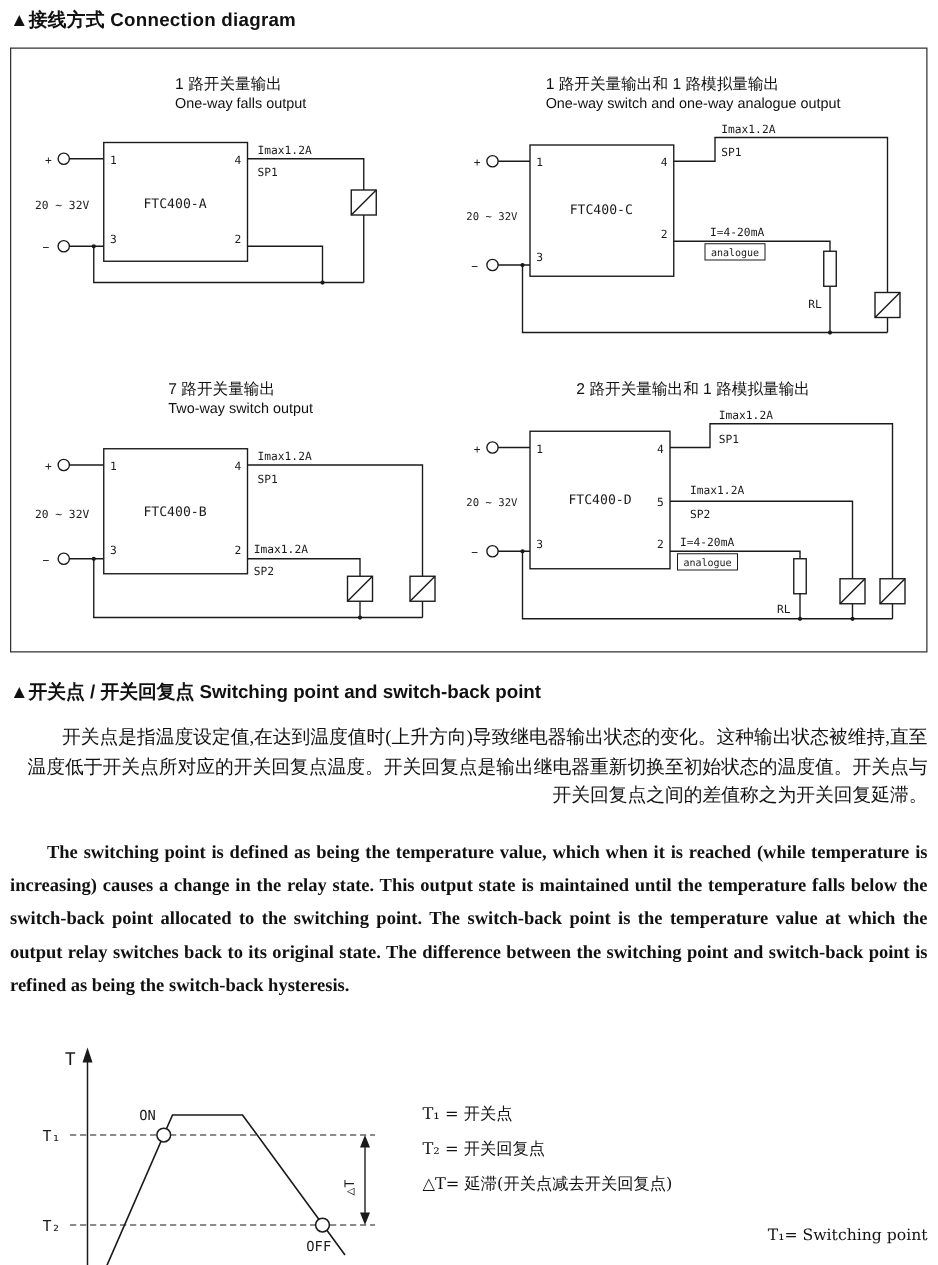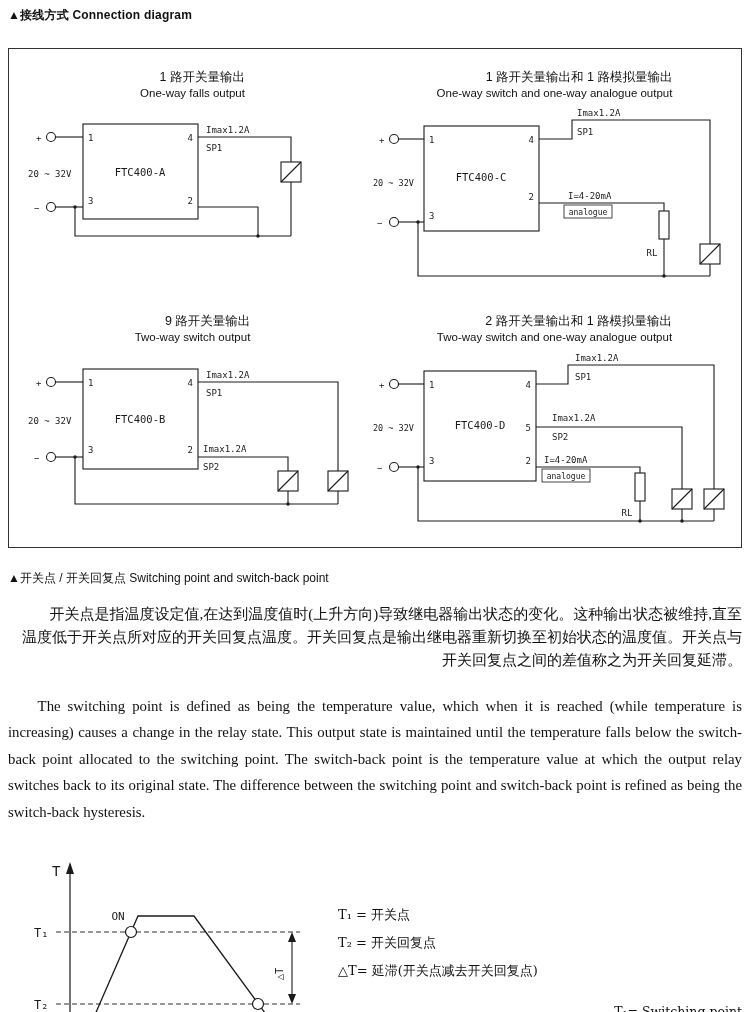--- a/index.html
+++ b/index.html
@@ -3,46 +3,46 @@
 <meta charset="utf-8">
 <style>
   * { margin:0; padding:0; box-sizing:border-box; }
   html,body { background:#ffffff; }
   body {
     width:750px; height:1012px; overflow:hidden;
     font-family:"Liberation Sans", sans-serif; color:#111;
   }
   .page { padding:4px 8px 0 8px; }
   .sec-title {
-    font-size:12px; font-weight:bold; letter-spacing:0.2px;
-    margin:3px 0 24px 0;
+    font-size:15px; font-weight:bold; letter-spacing:0.2px;
+    margin:3px 0 12px 0;
   }
   .panel {
     border:1px solid #333;
     padding:20px 4px 6px 4px;
   }
   .dgrid {
     display:grid; grid-template-columns:1fr 1fr; row-gap:24px;
   }
   .diagram { display:flex; flex-direction:column; align-items:center; }
-  .dtitle { text-align:right; line-height:1.35; margin-bottom:3px; }
+  .dtitle { text-align:left; line-height:1.35; margin-bottom:3px; }
   .dtitle .cn { font-size:12.5px; }
   .dtitle .en { font-size:11.5px; }
   svg { display:block; }
   svg text { font-family:"DejaVu Sans Mono", monospace; fill:#1a1a1a; }
-  .sec-title2 { font-size:12px; font-weight:normal; margin:22px 0 16px 0; }
+  .sec-title2 { font-size:15px; font-weight:bold; margin:22px 0 16px 0; }
   .para-cn {
     font-family:"Liberation Serif", serif;
     font-size:15px; line-height:1.55; text-indent:2em;
     margin-bottom:20px;
     text-align:right;
   }
   .para-en {
     font-family:"Liberation Serif", serif;
-    font-size:14.8px; line-height:1.8; text-indent:2em; text-align:justify;
+    font-size:14.8px; line-height:1.8; text-indent:2em; text-align:justify;font-weight:bold;
   }
   .graph-row { display:flex; margin-top:30px; }
   .legend {
     padding:50px 0 0 10px; flex:1;
     font-family:"DejaVu Serif","Liberation Serif", serif;
     font-size:13px;
   }
   .legend-cn div { margin-bottom:10px; }
   .legend-en { margin-top:24px;text-align:right; }
   .legend-en div { margin-bottom:12px; font-size:12.5px; }
@@ -134,21 +134,21 @@
             <text x="205" y="31">SP1</text>
             <text x="196" y="95">I=4-20mA</text>
             <text x="216" y="111" text-anchor="middle" font-size="8">analogue</text>
             <text x="280" y="152" text-anchor="middle">RL</text>
           </g>
         </svg>
       </div>
 
       <div class="diagram">
         <div class="dtitle">
-          <div class="cn">9 路开关量输出</div>
+          <div class="cn">7 路开关量输出</div>
           <div class="en">Two-way switch output</div>
         </div>
         <svg width="340" height="165" viewBox="0 0 340 165">
           <g stroke="#1a1a1a" stroke-width="1.1" fill="none">
             <rect x="60" y="20" width="115" height="100"></rect>
             <circle cx="28" cy="33" r="4.5"></circle>
             <circle cx="28" cy="108" r="4.5"></circle>
             <polyline points="32.5,33 60,33"></polyline>
             <polyline points="32.5,108 60,108"></polyline>
             <polyline points="175,33 315,33 315,122"></polyline>
@@ -178,21 +178,20 @@
             <text x="183" y="47">SP1</text>
             <text x="180" y="103">Imax1.2A</text>
             <text x="180" y="121">SP2</text>
           </g>
         </svg>
       </div>
 
       <div class="diagram">
         <div class="dtitle">
           <div class="cn">2 路开关量输出和 1 路模拟量输出</div>
-          <div class="en">Two-way switch and one-way analogue output</div>
         </div>
         <svg width="365" height="192" viewBox="0 0 365 192">
           <g stroke="#1a1a1a" stroke-width="1.1" fill="none">
             <rect x="52" y="22" width="112" height="110"></rect>
             <circle cx="22" cy="35" r="4.5"></circle>
             <circle cx="22" cy="118" r="4.5"></circle>
             <polyline points="26.5,35 52,35"></polyline>
             <polyline points="26.5,118 52,118"></polyline>
             <polyline points="164,35 196,35 196,16 342,16 342,140"></polyline>
             <rect x="332" y="140" width="20" height="20"></rect>

